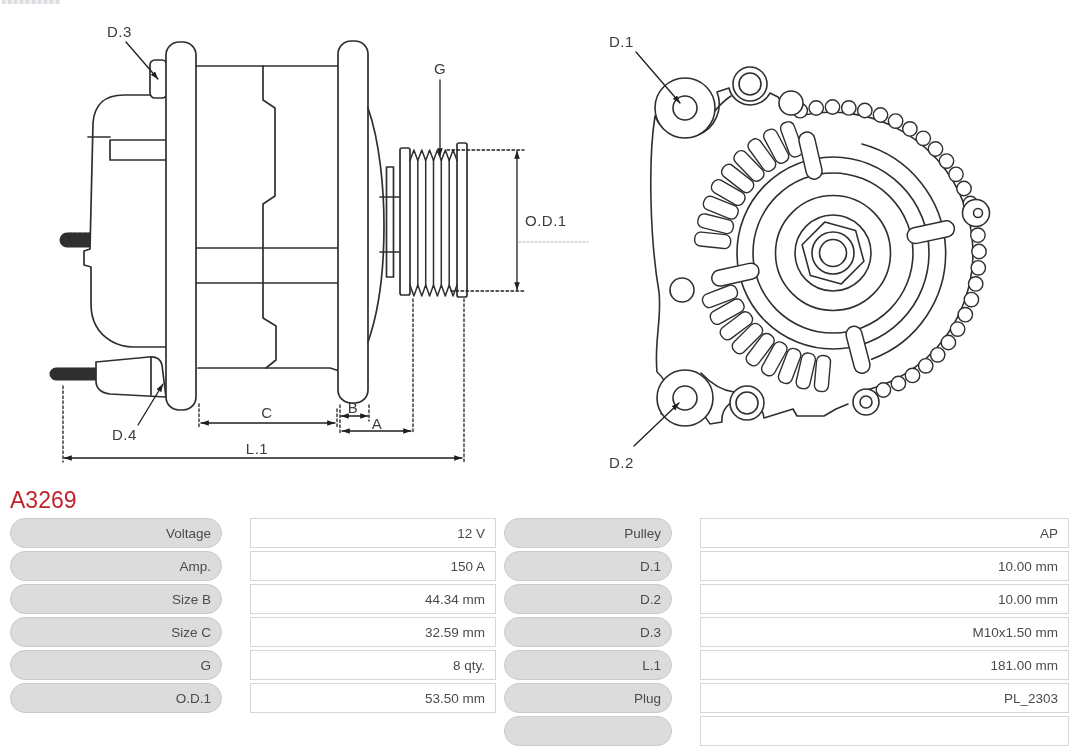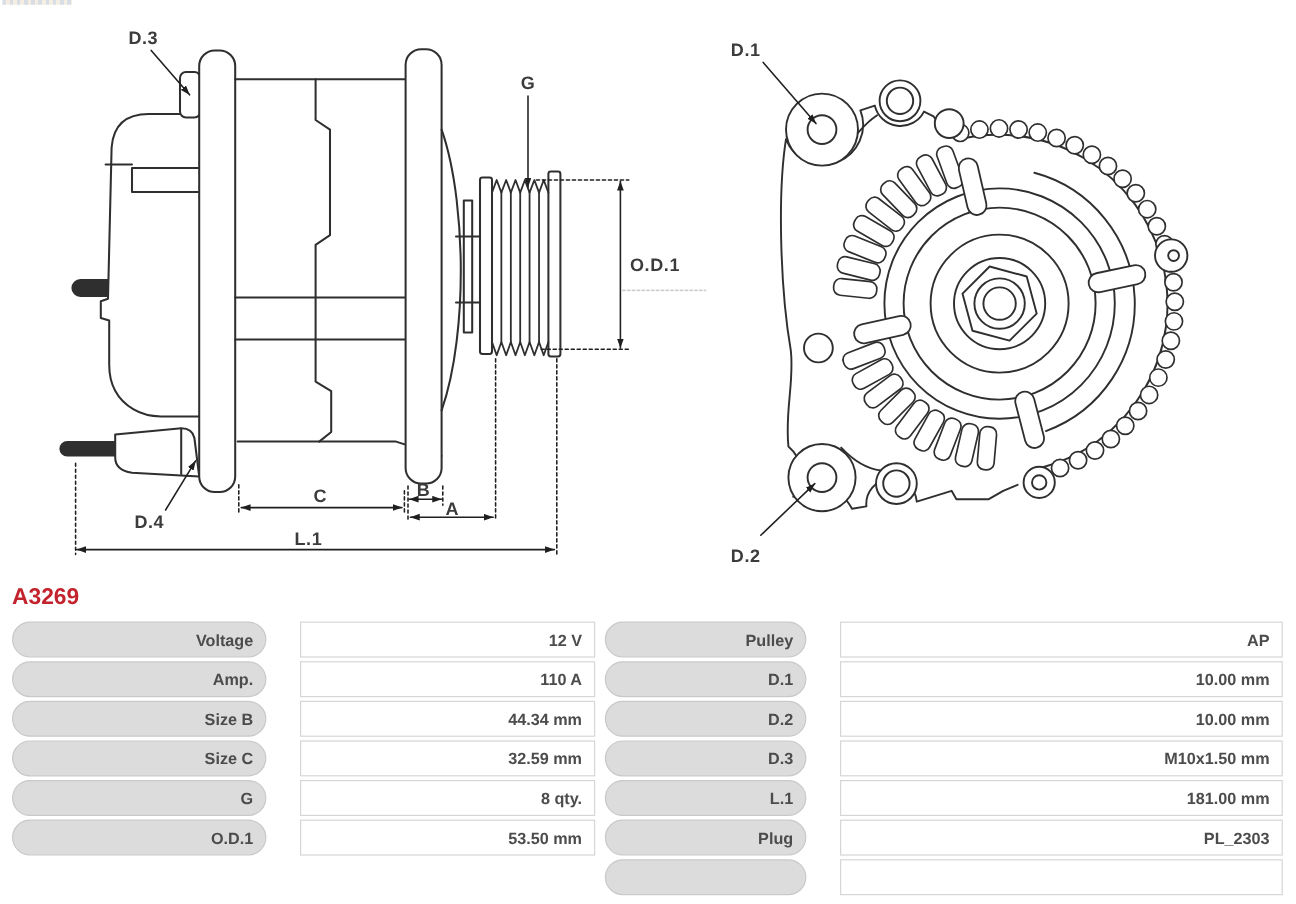--- a/index.html
+++ b/index.html
@@ -1,21 +1,21 @@
 <!DOCTYPE html>
 <html><head>
 <meta charset="utf-8">
 <style>
   html,body{margin:0;padding:0;background:#fff;}
   body{font-family:"Liberation Sans",sans-serif;}
-  .page{position:relative;width:1080px;height:753px;background:#fff;overflow:hidden;font-weight:bold;}
+  .page{position:relative;width:1080px;height:753px;background:#fff;overflow:hidden;}
   .artifact{position:absolute;left:2px;top:0;width:58px;height:4px;opacity:.75;
     background:repeating-linear-gradient(90deg,#ccd3dd 0 3px,#f2e8da 3px 6px);}
   svg text{font-family:"Liberation Sans",sans-serif;font-size:15px;fill:#3c3c3c;letter-spacing:.5px;}
-  .part-number{position:absolute;left:10px;top:487px;font-size:19px;color:#c3232d;}
+  .part-number{position:absolute;left:10px;top:487px;font-size:23px;color:#c3232d;}
   .spec-tables{position:absolute;left:10px;top:518px;width:1059px;display:flex;gap:8px;}
   .spec-col{display:flex;flex-direction:column;gap:3px;}
   #spec-left{width:486px;}
   #spec-right{flex:1;}
   .spec-row{display:flex;gap:4px;height:30px;}
   .cell{box-sizing:border-box;border:1px solid #c9c9c9;display:flex;align-items:center;
         justify-content:flex-end;padding-right:10px;font-size:13.5px;color:#4c4c4c;}
   .lbl{background:#dcdcdc;border-radius:15px;}
   .val{background:#fff;border-color:#d6d6d6;flex:1;margin-left:24px;}
   #spec-left .lbl{width:212px;}
@@ -223,21 +223,21 @@
   <div class="part-number">A3269</div>
 
   <div class="spec-tables">
     <div id="spec-left" class="spec-col">
         <div class="spec-row">
           <div class="cell lbl">Voltage</div>
           <div class="cell val">12 V</div>
         </div>
         <div class="spec-row">
           <div class="cell lbl">Amp.</div>
-          <div class="cell val">110 A</div>
+          <div class="cell val">150 A</div>
         </div>
         <div class="spec-row">
           <div class="cell lbl">Size B</div>
           <div class="cell val">44.34 mm</div>
         </div>
         <div class="spec-row">
           <div class="cell lbl">Size C</div>
           <div class="cell val">32.59 mm</div>
         </div>
         <div class="spec-row">

